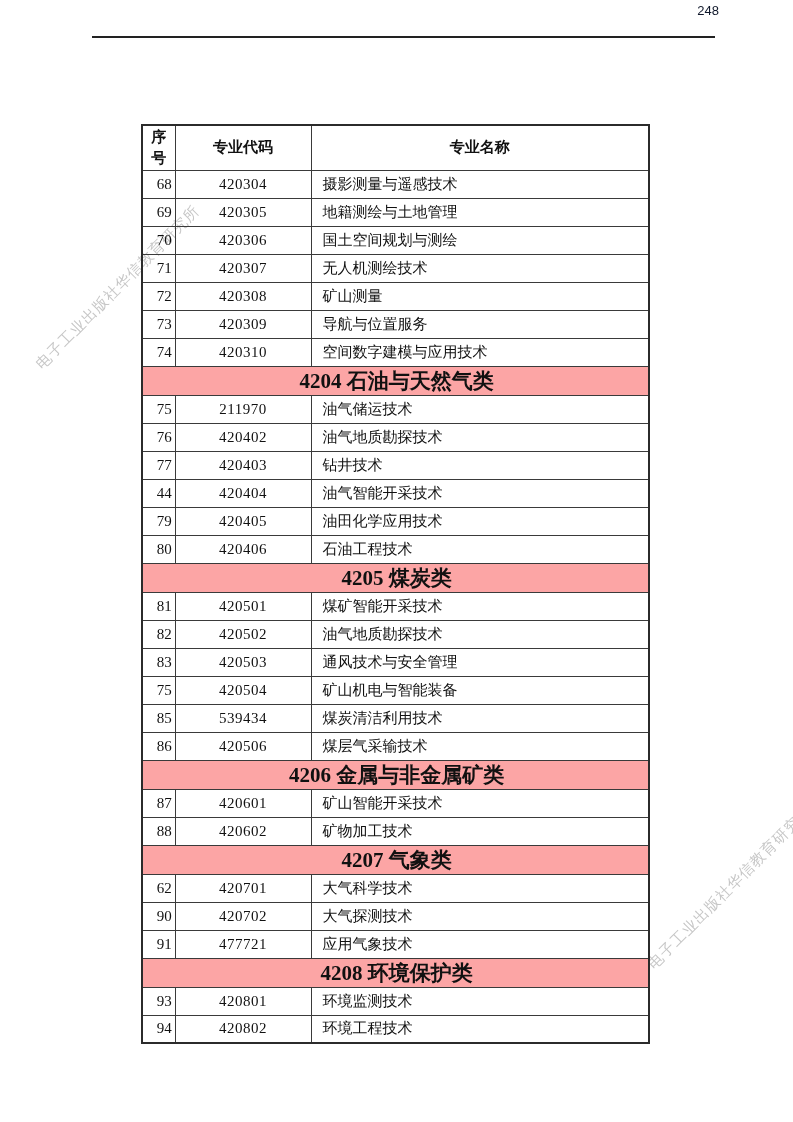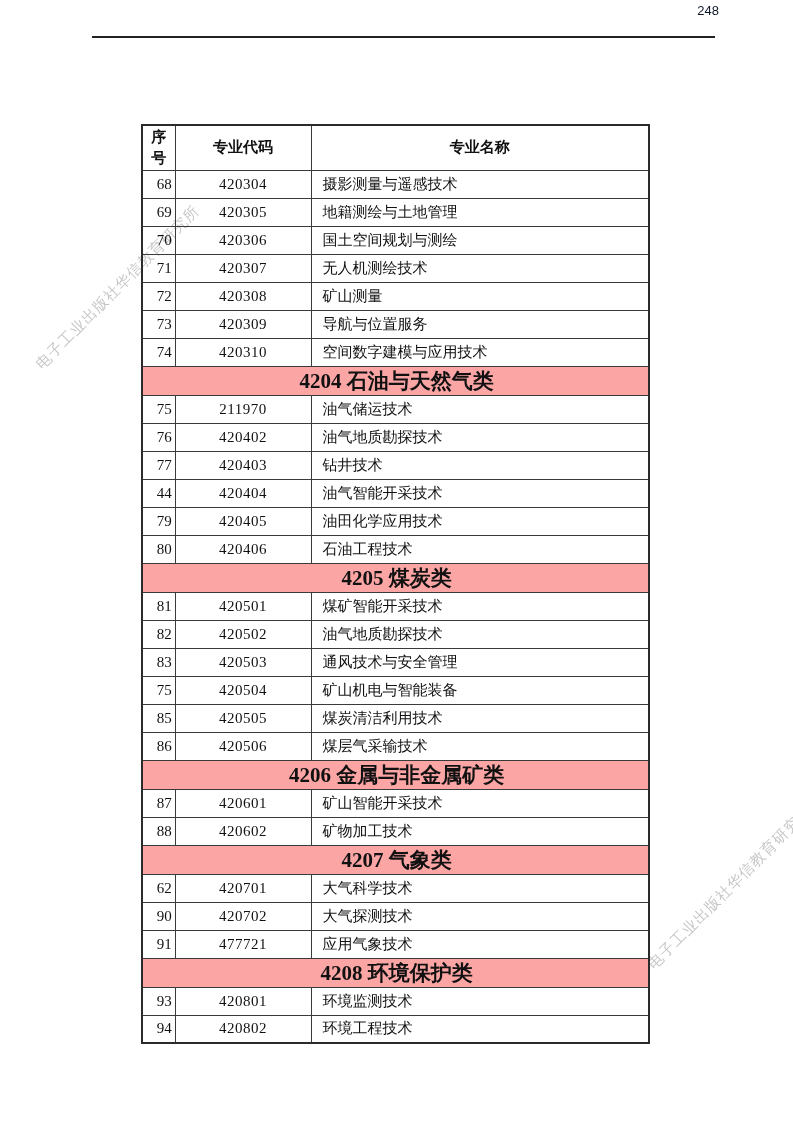--- a/index.html
+++ b/index.html
@@ -203,21 +203,21 @@
           <td class="code-cell">420503</td>
           <td class="name-cell">通风技术与安全管理</td>
         </tr>
         <tr class="data-row">
           <td class="seq-cell">75</td>
           <td class="code-cell">420504</td>
           <td class="name-cell">矿山机电与智能装备</td>
         </tr>
         <tr class="data-row">
           <td class="seq-cell">85</td>
-          <td class="code-cell">420505</td>
+          <td class="code-cell">539434</td>
           <td class="name-cell">煤炭清洁利用技术</td>
         </tr>
         <tr class="data-row">
           <td class="seq-cell">86</td>
           <td class="code-cell">420506</td>
           <td class="name-cell">煤层气采输技术</td>
         </tr>
         <tr class="section-row">
           <td colspan="3" class="category-cell">4206 金属与非金属矿类</td>
         </tr>

